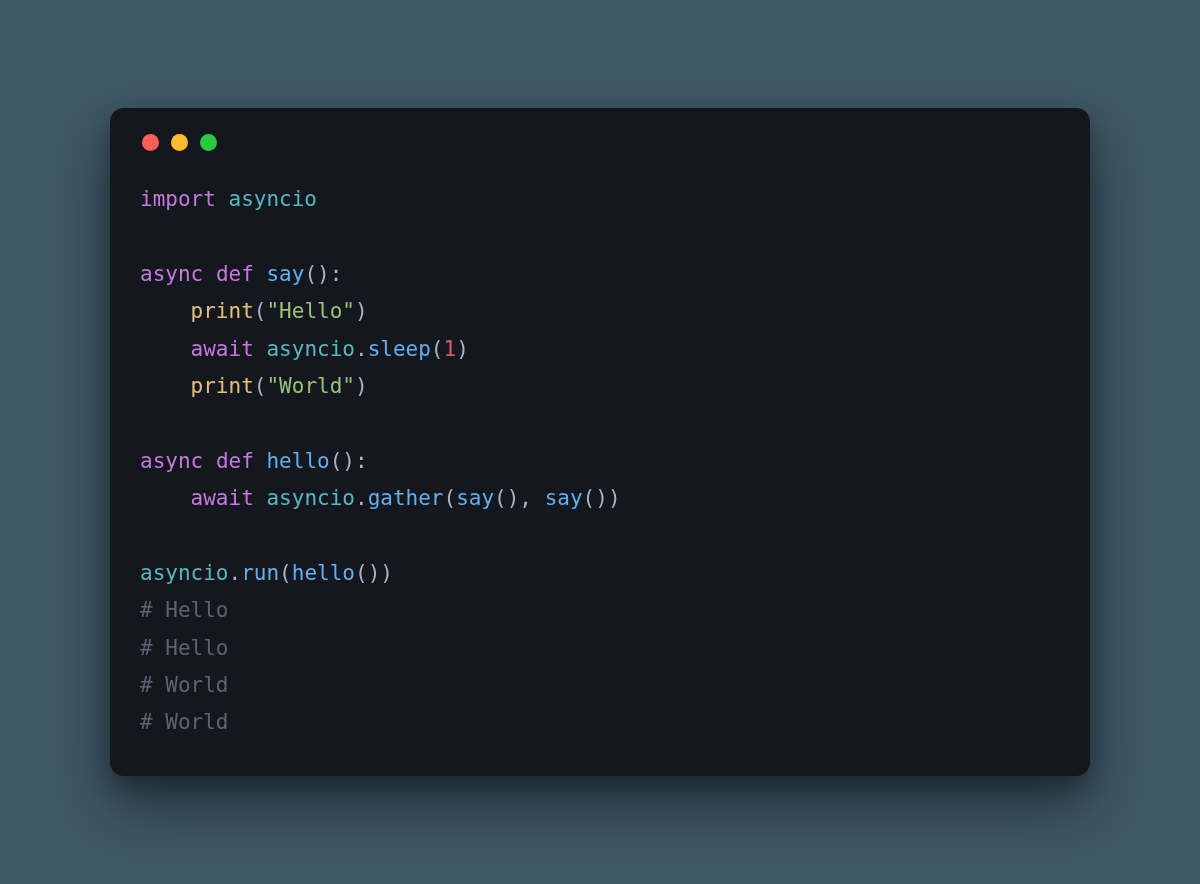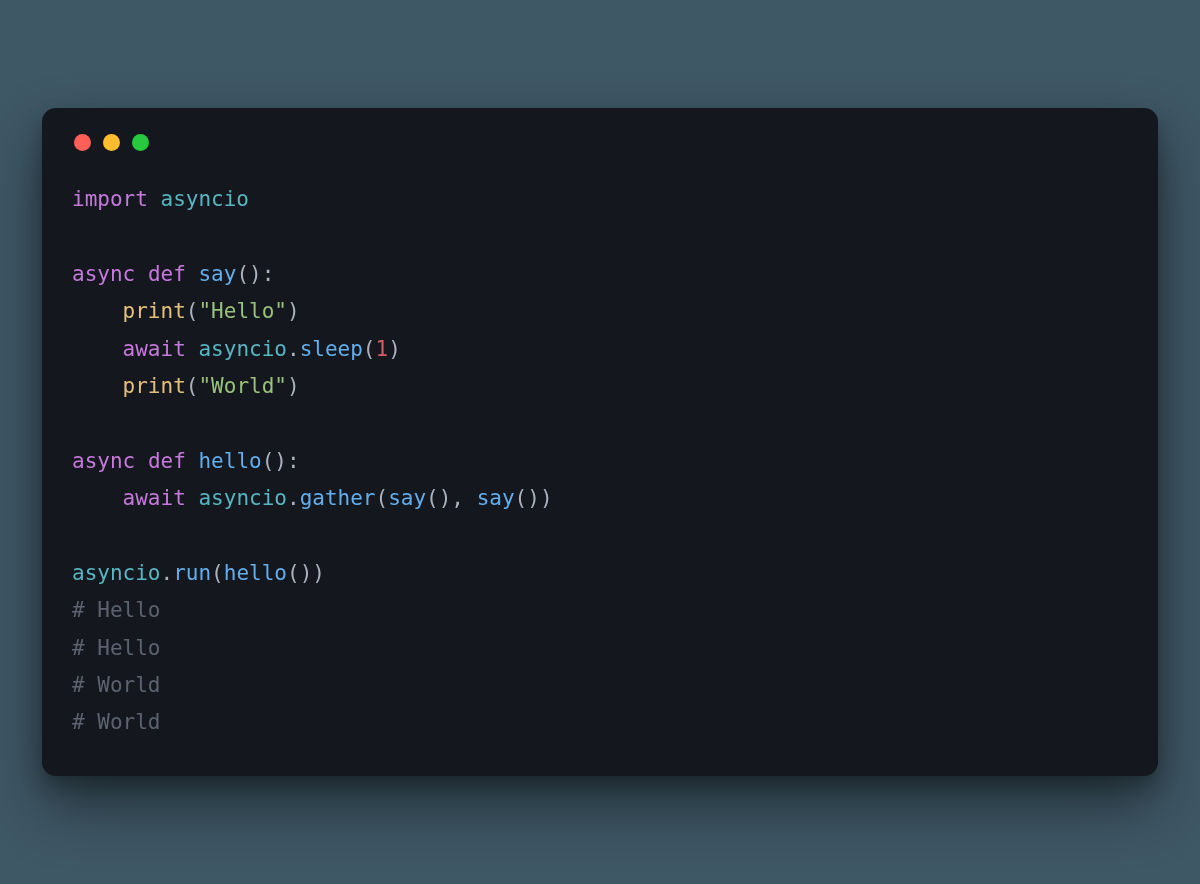--- a/index.html
+++ b/index.html
@@ -6,21 +6,21 @@
   body {
     width: 1200px;
     height: 884px;
     background: #3f5866;
     display: flex;
     align-items: center;
     justify-content: center;
     font-family: "SF Mono", "Menlo", "Consolas", "DejaVu Sans Mono", monospace;
   }
   .window {
-    width: 1116px;
+    width: 980px;
     background: #15171e;
     border-radius: 14px;
     box-shadow: 0 30px 60px rgba(0,0,0,0.45), 0 10px 20px rgba(0,0,0,0.25);
     padding: 26px 30px 34px 30px;
   }
   .traffic-lights {
     display: flex;
     gap: 12px;
     margin-bottom: 30px;
     margin-left: 2px;

